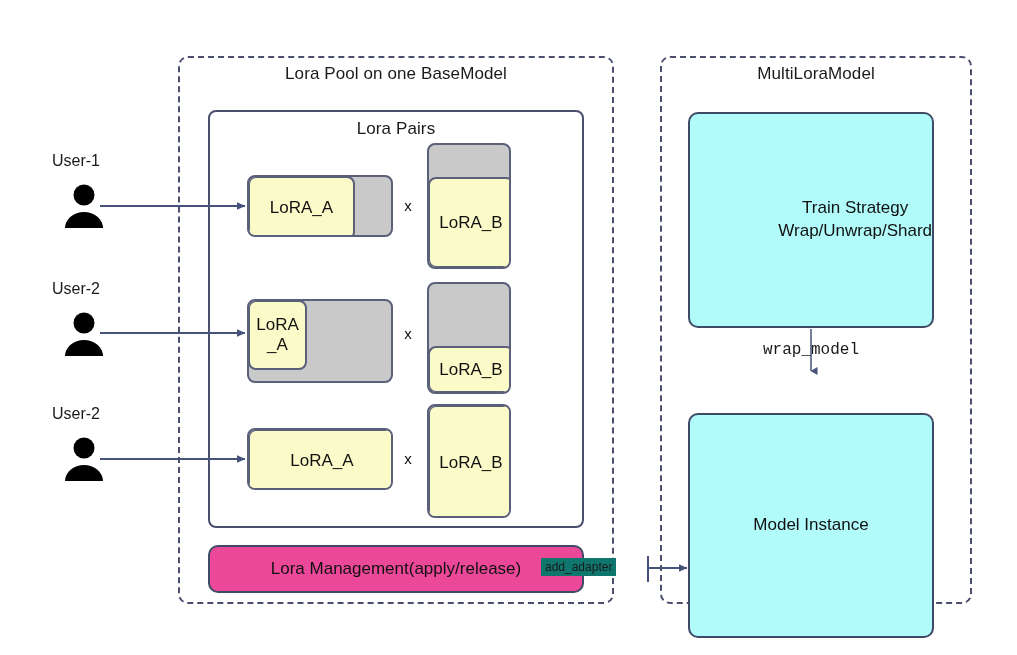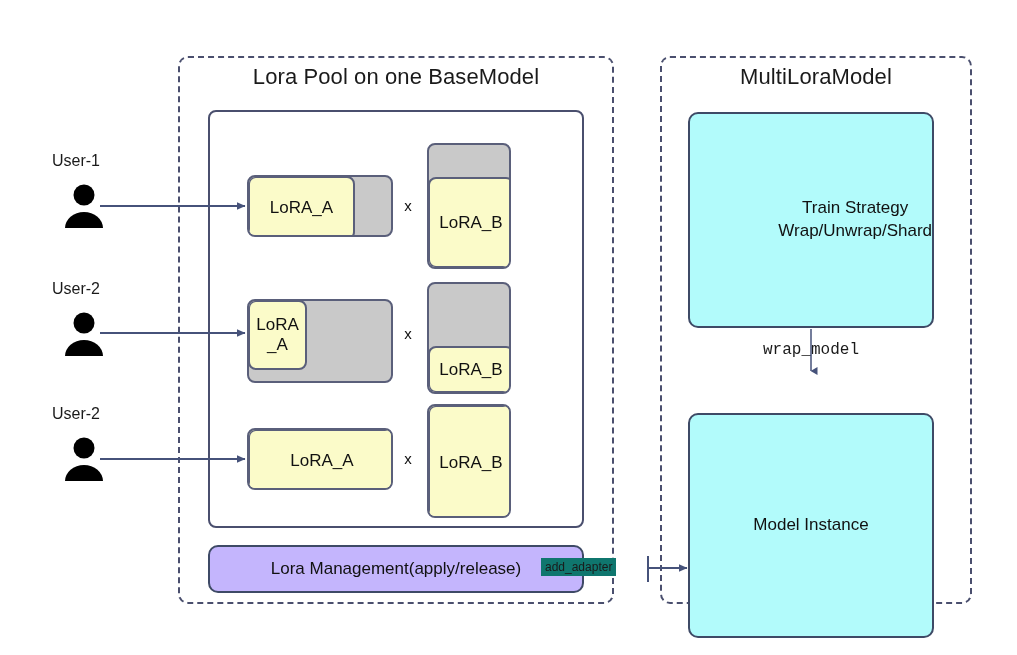--- a/index.html
+++ b/index.html
@@ -23,21 +23,21 @@
   
   .dashed-panel {
     border: 2px dashed #4a4f6e;
     border-radius: 10px;
     background: transparent;
   }
   .panel-title {
     position: absolute;
     width: 100%;
     text-align: center;
-    font-size: 22px;
+    font-size: 17px;
     color: #1a1a1a;
     letter-spacing: 0.1px;
   }
 
   
   .solid-panel {
     border: 2px solid #4a4f6e;
     border-radius: 8px;
     background: transparent;
   }
@@ -81,21 +81,21 @@
     justify-content: center;
     text-align: center;
     font-size: 17px;
     line-height: 1.35;
     color: #111111;
     white-space: pre-line;
   }
   .cyan-bar {
     border: 2px solid #3e4a66;
     border-radius: 10px;
-    background: #c4b5fd;
+    background: #ec4899;
     display: flex;
     align-items: center;
     justify-content: center;
     font-size: 17px;
     color: #111111;
   }
 
   
   .user-label {
     position: absolute;
@@ -129,20 +129,21 @@
 </style>
 </head>
 <body>
 
 <div id="canvas">
 
   <div class="abs dashed-panel" style="left:178px; top:56px; width:436px; height:548px;"></div>
   <div class="panel-title" style="left:178px; top:64px; width:436px;">Lora Pool on one BaseModel</div>
 
   <div class="abs solid-panel" style="left:208px; top:110px; width:376px; height:418px;"></div>
+  <div class="panel-title" style="left:208px; top:119px; width:376px;">Lora Pairs</div>
 
   <div class="abs slot" style="left:247px; top:175px; width:146px; height:62px;">
     <div class="fill" style="left:-1px; top:-1px; width:107px; height:64px;">LoRA_A</div>
   </div>
   <div class="times" style="left:400px; top:197px; width:16px;">x</div>
 
   <div class="abs slot" style="left:427px; top:143px; width:84px; height:126px;">
     <div class="fill" style="left:-1px; bottom:-1px; width:86px; height:91px;">LoRA_B</div>
   </div>
 

